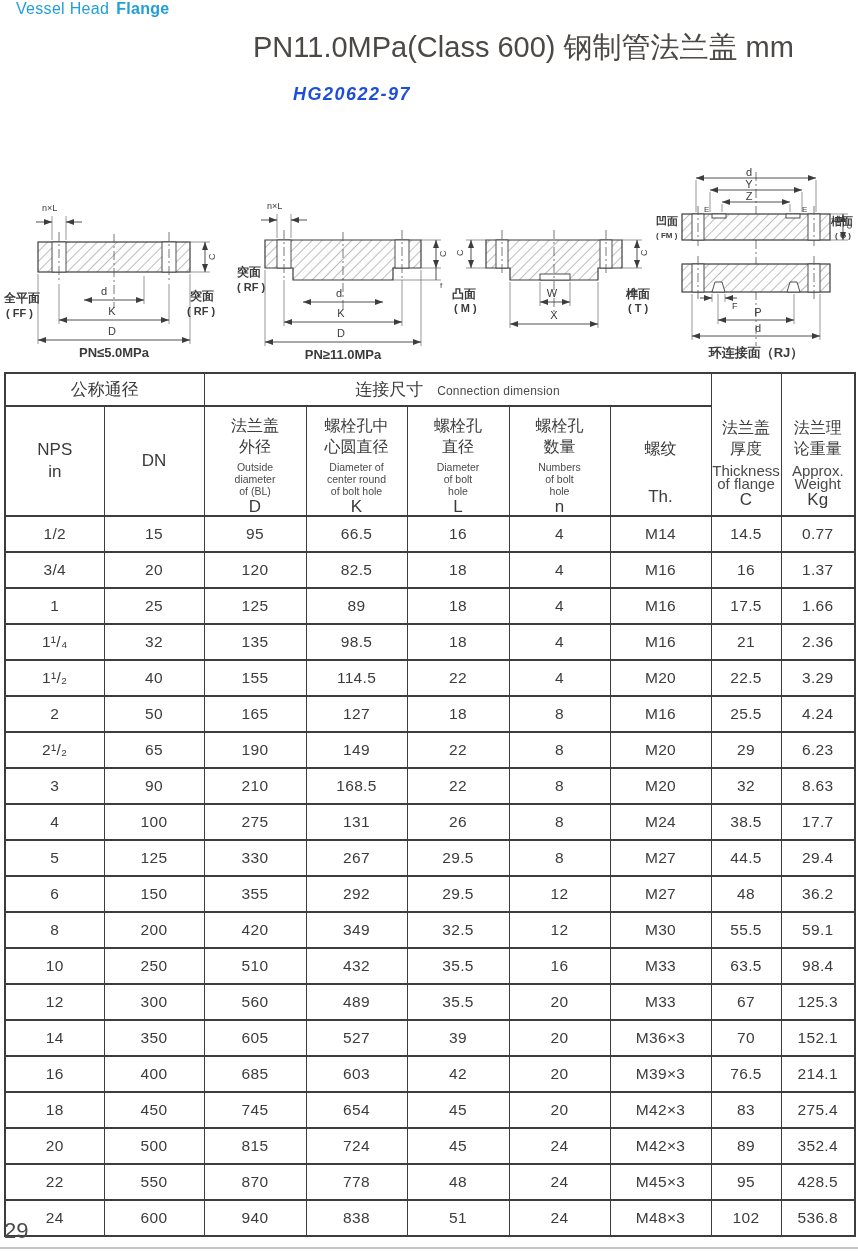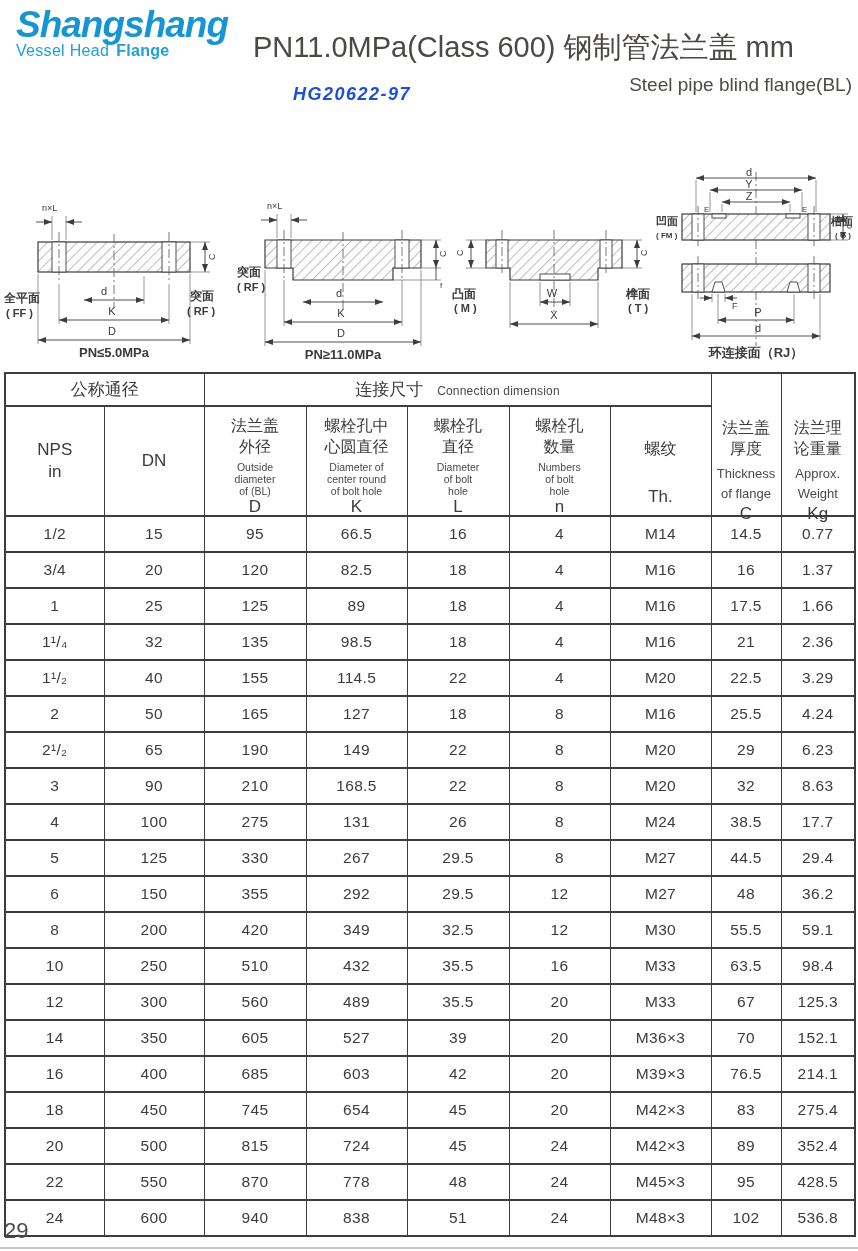--- a/index.html
+++ b/index.html
@@ -49,21 +49,21 @@
   .colhead { display:flex; flex-direction:column; align-items:center; height:106px; }
   .colhead .cn { font-size:16px; line-height:21px; padding-top:7px; white-space:pre-line; }
   .colhead .en { font-size:10.5px; color:#4a4a4a; line-height:12px; padding-top:4px; white-space:pre-line; }
   .colhead .sym { font-size:17px; margin-top:auto; padding-bottom:7px; }
   .colhead.thcol .cn { padding-top:30px; }
   .npsh { display:flex; flex-direction:column; justify-content:center; height:106px;
           font-size:17px; line-height:22px; }
   .dnh { font-size:17px; }
   .mergehead { display:flex; flex-direction:column; align-items:center; height:141px; }
   .mergehead .cn { font-size:16px; line-height:21px; padding-top:43px; white-space:pre-line; }
-  .mergehead .en { font-size:13px; color:#4a4a4a; line-height:20px; padding-top:5px; white-space:pre-line; }
+  .mergehead .en { font-size:15px; color:#4a4a4a; line-height:13px; padding-top:5px; white-space:pre-line; }
   .mergehead .sym { font-size:17px; margin-top:auto; padding-bottom:8px; }
   table.spec tbody td { height:36px; font-size:15.5px; letter-spacing:0.3px; color:#3c3c3c; }
 
   
   .page-num { position:absolute; left:4px; top:1218px; font-size:22px; color:#4a4a4a; }
   .bottom-rule { position:absolute; left:0; top:1247px; width:858px; height:2px; background:#c4c4c4; }
 </style>
 </head>
 <body>
 
@@ -78,28 +78,26 @@
       <marker id="ae" markerWidth="9" markerHeight="7" refX="8.5" refY="3.5" orient="auto" markerUnits="userSpaceOnUse">
         <path d="M0.5,0.5 L8.5,3.5 L0.5,6.5 Z" fill="#3d3d3d"></path>
       </marker>
       <marker id="as" markerWidth="9" markerHeight="7" refX="0.5" refY="3.5" orient="auto" markerUnits="userSpaceOnUse">
         <path d="M8.5,0.5 L0.5,3.5 L8.5,6.5 Z" fill="#3d3d3d"></path>
       </marker>
     </defs>
   </svg>
 
   <div class="logo">
-    <div class="logo-main">Shangshang</div>
     <div class="logo-sub">
       <span>Vessel Head</span><span class="b">Flange</span>
     </div>
   </div>
   <div class="title">PN11.0MPa(Class 600) 钢制管法兰盖  mm</div>
   <div class="standard">HG20622-97</div>
-  <div class="subtitle">Steel pipe blind flange(BL)</div>
 
   <svg id="dw1" class="drawing" width="227" height="164" viewBox="0 0 227 164">
     <rect class="out" x="34" y="46" width="152" height="30"></rect>
     <rect class="wb" x="48" y="46" width="14" height="30"></rect>
     <rect class="wb" x="158" y="46" width="14" height="30"></rect>
     <line class="cl" x1="55" y1="36" x2="55" y2="86"></line>
     <line class="cl" x1="165" y1="36" x2="165" y2="86"></line>
     <line class="cl" x1="110" y1="38" x2="110" y2="112"></line>
     <line class="ext" x1="48" y1="20" x2="48" y2="44"></line>
     <line class="ext" x1="62" y1="20" x2="62" y2="44"></line>

